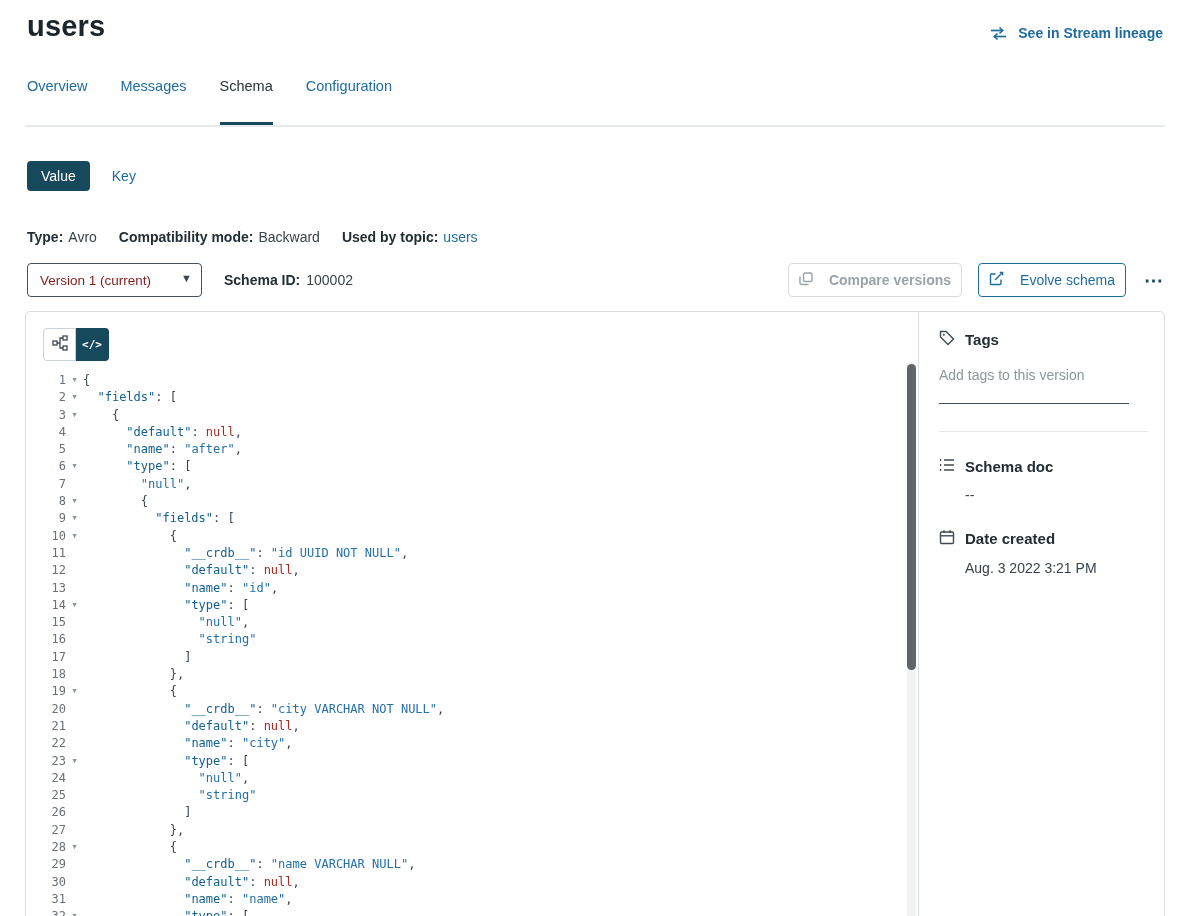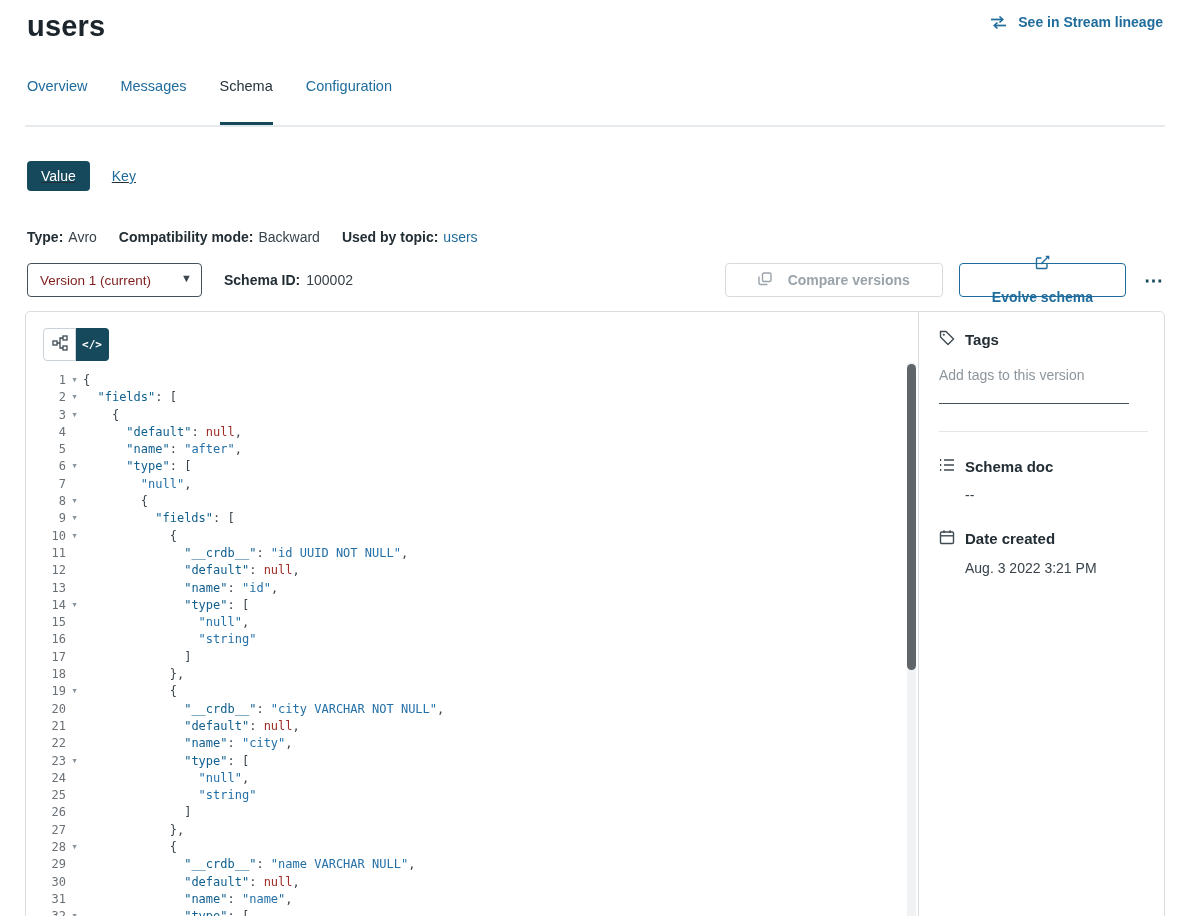--- a/index.html
+++ b/index.html
@@ -11,41 +11,41 @@
   }
   .page { width: 1189px; height: 916px; position: relative; }
 
   
   .page-header {
     display: flex; justify-content: space-between; align-items: flex-start;
     padding: 10px 26px 0 27px;
   }
   .page-title { font-size: 29px; font-weight: 700; letter-spacing: .2px; color: #1c252b; }
   .lineage-link {
-    display: flex; align-items: center; gap: 11px; margin-top: 4px;
+    display: flex; align-items: center; gap: 11px; margin-top: 15px;
     color: var(--link, #1f6c9c); font-size: 14px; font-weight: 600;
     text-decoration: none; cursor: pointer;
   }
   .lineage-link svg { display: block; }
 
   
   .tabs { display: flex; gap: 33px; padding: 0 27px; margin-top: 35px; }
   .tab {
     position: relative; font-size: 14.5px; color: var(--link, #1f6c9c);
     padding-bottom: 31px; cursor: pointer; text-decoration: none;
   }
   .tab.active { color: #27333b; font-weight: 500; }
   .tab.active::after {
     content: ""; position: absolute; left: 0; right: 0; bottom: 0; height: 3px;
     background: var(--dark, #17495d);
   }
   .tabs-divider { height: 2px; background: #e7eaec; margin: 0 24px 0 25px; }
 
   
-  .subtabs { display: flex; align-items: flex-start; gap: 22px; margin: 34px 0 0 27px; text-decoration: underline; }
+  .subtabs { display: flex; align-items: flex-start; gap: 22px; margin: 34px 0 0 27px; }
   .subtab {
     border: none; background: transparent; font-family: inherit;
     font-size: 14px; color: var(--link, #1f6c9c); cursor: pointer; padding: 7px 0;
   }
   .subtab.active {
     background: var(--dark, #17495d); color: #fff; border-radius: 4px;
     padding: 7px 14px; font-weight: 500;
   }
 
   
@@ -65,25 +65,25 @@
     border: 1px solid #45525a; border-radius: 4px; background: #fff; cursor: pointer;
   }
   .select-chevron {
     position: absolute; right: 10px; top: 9px; font-size: 11px; color: #3b474f;
     pointer-events: none;
   }
   .schema-id { display: flex; gap: 6px; margin-left: 22px; font-size: 14px; align-items: baseline; }
   .toolbar-right { margin-left: auto; display: flex; align-items: center; gap: 16px; }
   .btn {
     display: inline-flex; align-items: center; gap: 16px; height: 34px;
-    padding: 0 32px; border-radius: 4px; font-family: inherit; font-size: 14px;
-    background: #fff; cursor: pointer; justify-content: center;
+    padding: 0 10px; border-radius: 4px; font-family: inherit; font-size: 14px;
+    background: #fff; cursor: pointer;
   }
   .btn-disabled { border: 1px solid #d6dbdf; color: #9aa3aa; font-weight: 600; cursor: default; }
-  .btn-primary-outline { border: 1px solid var(--link, #1f6c9c); color: var(--link, #1f6c9c); font-weight: 700; flex-direction: column; }
+  .btn-primary-outline { border: 1px solid var(--link, #1f6c9c); color: var(--link, #1f6c9c); font-weight: 400; }
   .more-btn {
     border: none; background: transparent; color: var(--dark, #17495d);
     font-size: 19px; font-weight: 700; cursor: pointer; padding: 0 2px; line-height: 1;
   }
 
   
   .content {
     display: grid; grid-template-columns: 1fr 245px;
     margin: 14px 24px 0 25px; height: 700px;
     border: 1px solid #d8dde1; border-radius: 5px;

